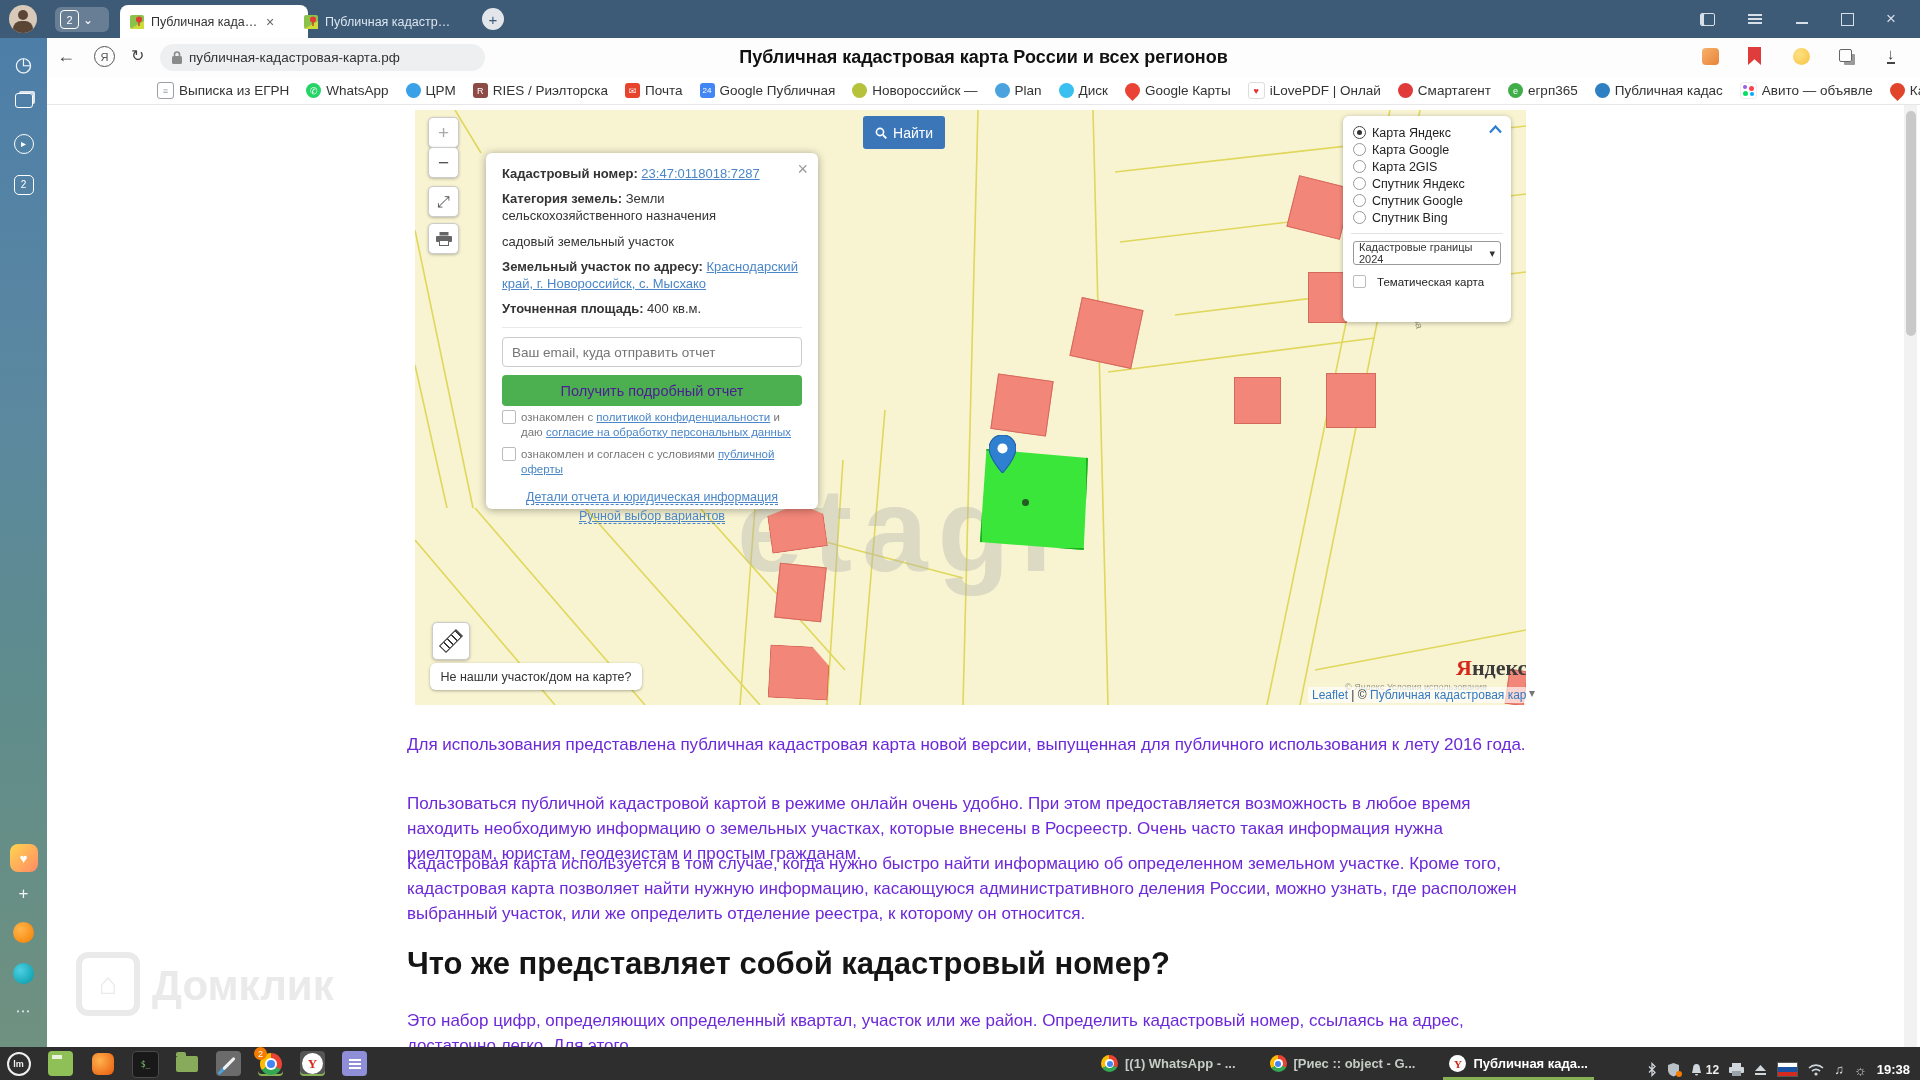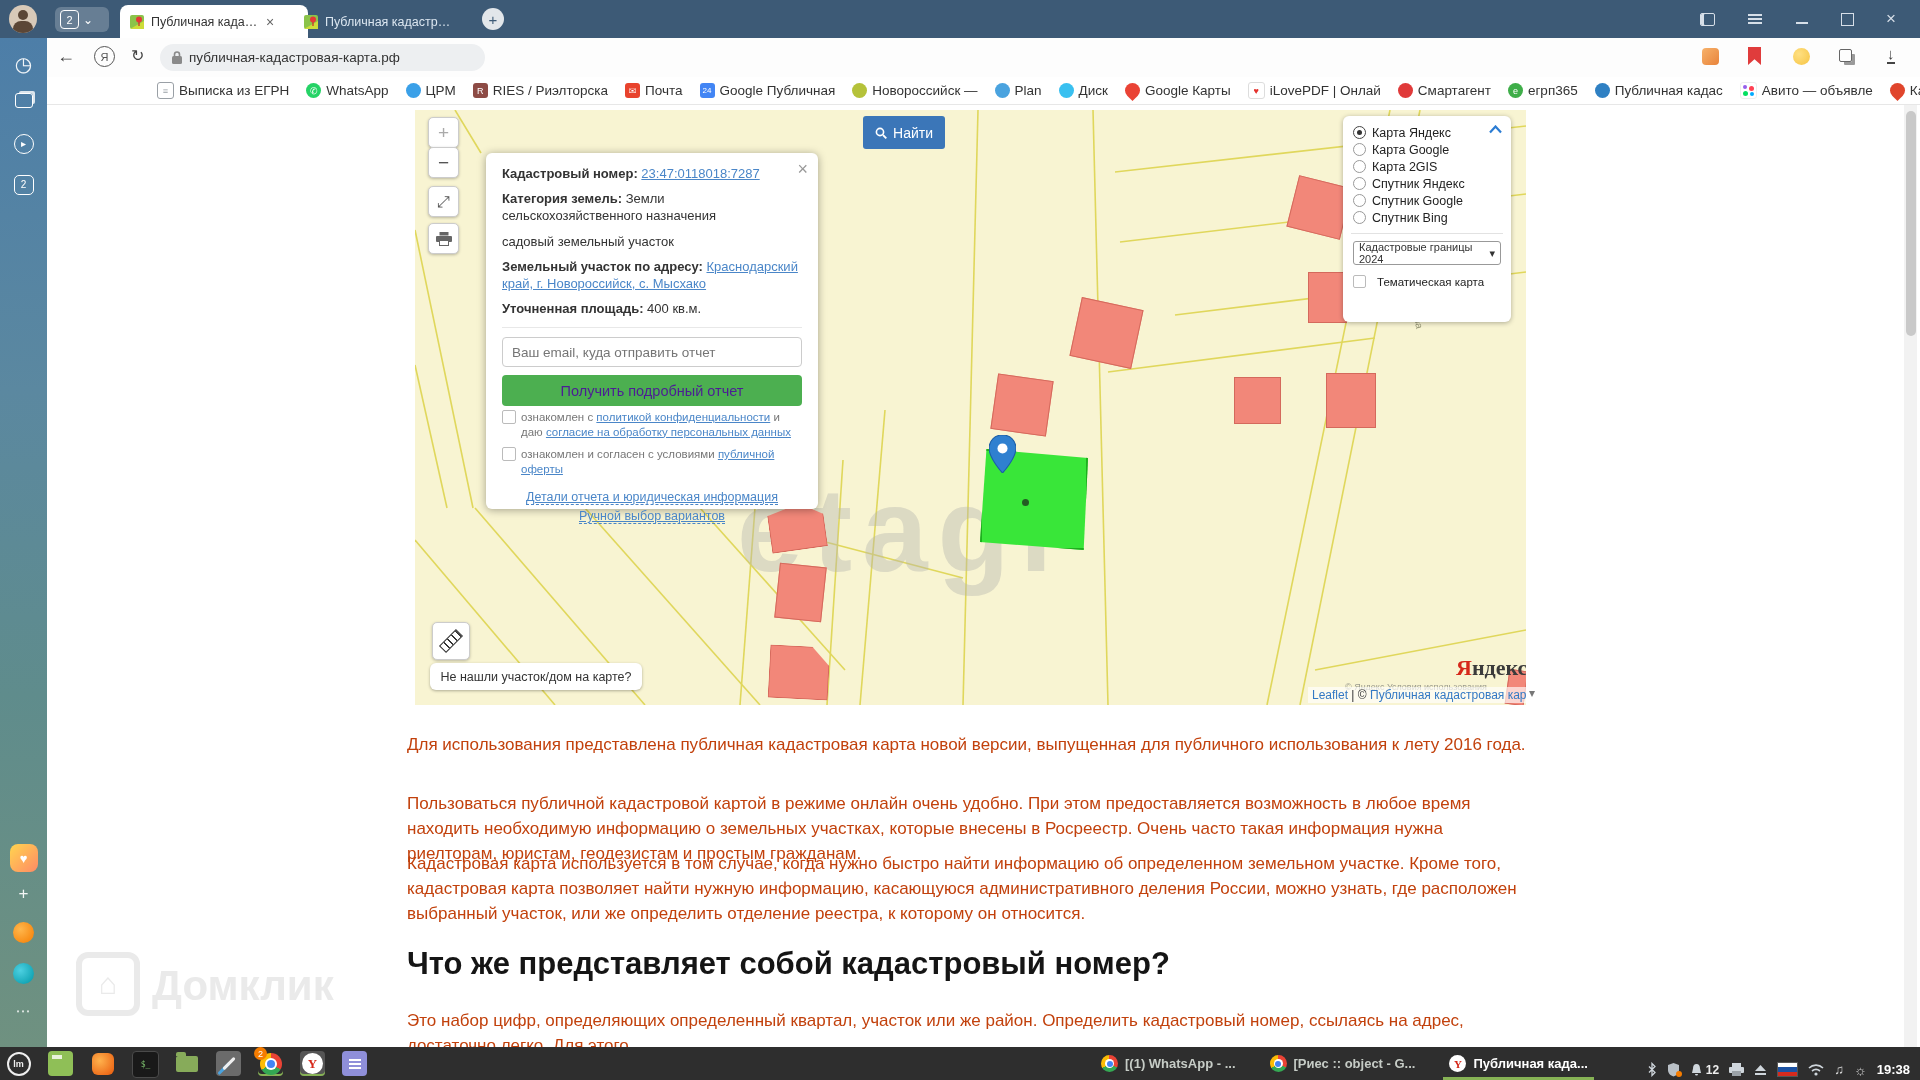--- a/index.html
+++ b/index.html
@@ -38,21 +38,21 @@
   .consent a{color:#7aa7d7;text-decoration:none;}
   .dash{display:block;text-align:center;font-size:12.5px;color:#4a86c8;margin-top:5px;}
   .dash span{border-bottom:1px dashed #4a86c8;}
   #layers{position:absolute;left:928px;top:6px;width:168px;height:206px;background:#fff;border-radius:6px;box-shadow:0 1px 5px rgba(0,0,0,.3);z-index:7;padding:8px 10px;box-sizing:border-box;}
   .lrow{display:flex;align-items:center;gap:6px;font-size:12.5px;color:#222;height:17px;}
   .radio{width:11px;height:11px;border:1px solid #999;border-radius:50%;display:inline-flex;align-items:center;justify-content:center;flex:0 0 auto;}
   .radio.sel{border-color:#444;}
   .radio.sel i{width:5px;height:5px;background:#333;border-radius:50%;}
   .greenbtn{width:100%;height:31px;background:#4caf50;border:none;border-radius:4px;color:#4c1d95;font-size:14.5px;font-family:"Liberation Sans",sans-serif;margin-top:8px;cursor:pointer;}
   
-  .para{position:absolute;left:407px;width:1130px;font-size:17px;line-height:25px;color:#c2410c;}
+  .para{position:absolute;left:407px;width:1130px;font-size:17px;line-height:25px;color:#6d28d9;}
   
   #taskbar{position:absolute;left:0;top:1047px;width:1920px;height:33px;background:#2e2e2e;}
   .tkic{position:absolute;top:4px;width:25px;height:25px;border-radius:4px;display:flex;align-items:center;justify-content:center;}
   .chrome{width:22px;height:22px;border-radius:50%;background:conic-gradient(#ea4335 0 33%,#34a853 0 66%,#fbbc05 0 100%);display:flex;align-items:center;justify-content:center;}
   .chrome i{width:12px;height:12px;background:#fff;border-radius:50%;display:flex;align-items:center;justify-content:center;}
   .chrome i b{width:8px;height:8px;background:#4285f4;border-radius:50%;}
   .winbtn{display:flex;align-items:center;gap:7px;height:33px;font-size:13px;font-weight:bold;color:#c6ccc6;padding:0 6px;}
   .tray{position:absolute;right:0;top:0;height:45px;display:flex;align-items:center;gap:10px;padding-right:10px;color:#d6d6d6;}
 </style>
 </head>
@@ -134,20 +134,21 @@
     <div class="abs" style="left:10px;top:8px;font-size:18px;color:#444;">←</div>
     <div class="abs" style="left:47px;top:8px;width:19px;height:19px;border:1.8px solid #555;border-radius:50%;display:flex;align-items:center;justify-content:center;font-size:11px;color:#555;">Я</div>
     <div class="abs" style="left:84px;top:8px;font-size:16px;color:#444;">↻</div>
     <div id="addrpill">
       <svg width="10" height="13" viewBox="0 0 10 13" style="flex:0 0 auto;">
         <rect x="0" y="5" width="10" height="8" rx="1.5" fill="#8a8a8a"></rect>
         <path d="M2.5 5 V3.5 a2.5 2.5 0 0 1 5 0 V5" stroke="#8a8a8a" stroke-width="1.6" fill="none"></path>
       </svg>
       <span style="font-size:13.5px;color:#333;white-space:nowrap;">публичная-кадастровая-карта.рф</span>
     </div>
+    <div id="pagetitle">Публичная кадастровая карта России и всех регионов</div>
     <div class="abs" style="left:1655px;top:10px;width:17px;height:17px;border-radius:4px;background:linear-gradient(135deg,#f7b26b,#e8833a);"></div>
     <div class="abs" style="left:1701px;top:9px;width:13px;height:18px;background:#e03c3c;clip-path:polygon(0 0,100% 0,100% 100%,50% 68%,0 100%);"></div>
     <div class="abs" style="left:1746px;top:10px;width:17px;height:17px;border-radius:50%;background:radial-gradient(circle at 35% 35%,#ffe082,#f6c443);"></div>
     <div class="abs" style="left:1792px;top:11px;width:11px;height:11px;border:1.6px solid #666;border-radius:2px;box-shadow:4px 4px 0 -1px #9a9a9a;"></div>
     <div class="abs" style="left:1840px;top:7px;font-size:15px;color:#444;border-bottom:2px solid #444;line-height:17px;">↓</div>
   </div>
 
   <div id="bmbar">
     <span class="bm">
         <span class="fav" style="background:#fff;border:1px solid #9aa0a6;color:#9aa0a6;">≡</span>

